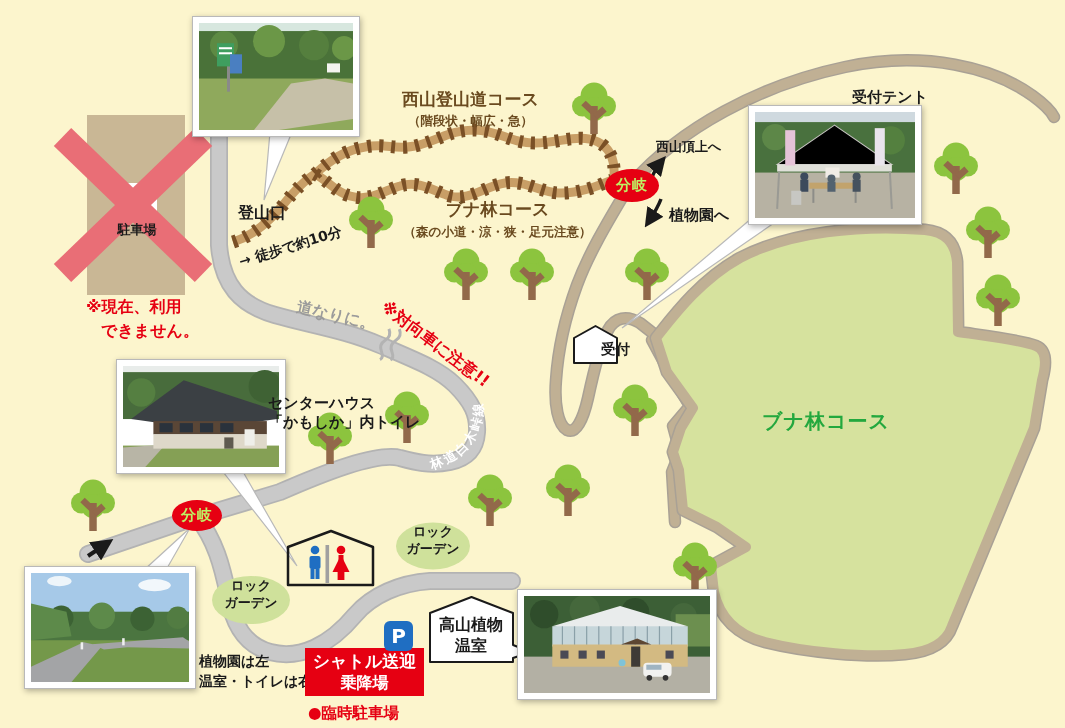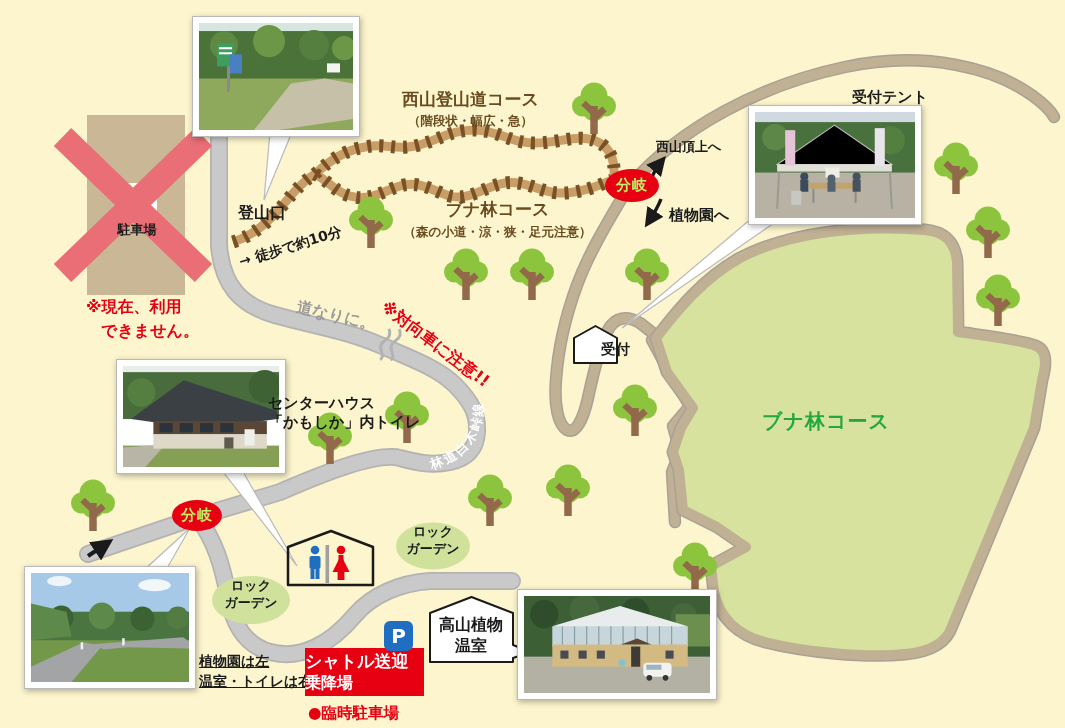--- a/index.html
+++ b/index.html
@@ -20,21 +20,21 @@
   .lbl.red{color:var(--accent-red);}
   .lbl.gray{color:#9b9b9b;}
   .lbl.brown{color:#6a4a1f;}
   .lbl.green{color:#23a83e;}
   .lbl.center{text-align:center;}
   .badge{position:absolute;background:var(--accent-red);color:#bef264;border-radius:50%;
          display:flex;align-items:center;justify-content:center;font-size:15px;
          font-weight:800;z-index:3;letter-spacing:1px;}
   .shuttle-box{position:absolute;left:305px;top:648px;width:119px;height:48px;
          background:var(--accent-red);color:#fff;z-index:3;display:flex;flex-direction:column;
-         align-items:flex-start;justify-content:center;font-weight:800;gap:0;}
+         align-items:center;justify-content:center;font-weight:800;gap:0;}
   .shuttle-box .l1{font-size:17px;} .shuttle-box .l2{font-size:16px;}
   .p-icon{position:absolute;left:384px;top:621px;width:29px;height:30px;background:var(--p-blue);
          border-radius:6px;color:#fff;font-size:20px;font-weight:800;display:flex;
          align-items:center;justify-content:center;z-index:4;}
   .two-line{display:flex;flex-direction:column;}
   .tf{fill:var(--tree-green);}
   .tt{stroke:#92694a;fill:none;}
 </style>
 </head>
 <body>
@@ -451,21 +451,21 @@
 
 <div class="lbl green" style="left:762px;top:409px;font-size:20px;letter-spacing:1px;">ブナ林コース</div>
 
 <div class="lbl center" style="left:574px;top:340px;width:43px;font-size:14.5px;margin-left:20px;">受付</div>
 
 <div class="lbl two-line center" style="left:428px;top:615px;width:86px;font-size:16px;line-height:1.3;">
   <span>高山植物</span>
   <span>温室</span>
 </div>
 
-<div class="lbl two-line" style="left:199px;top:651px;font-size:14px;line-height:1.45;text-decoration:underline;">
+<div class="lbl two-line" style="left:199px;top:651px;font-size:14px;line-height:1.45;">
   <span>植物園は左</span>
   <span>温室・トイレは右</span>
 </div>
 
 <div class="shuttle-box">
   <span class="l1">シャトル送迎</span>
   <span class="l2">乗降場</span>
 </div>
 <div class="p-icon">P</div>
 <div class="lbl red" style="left:308px;top:704px;font-size:15.5px;">●臨時駐車場</div>

